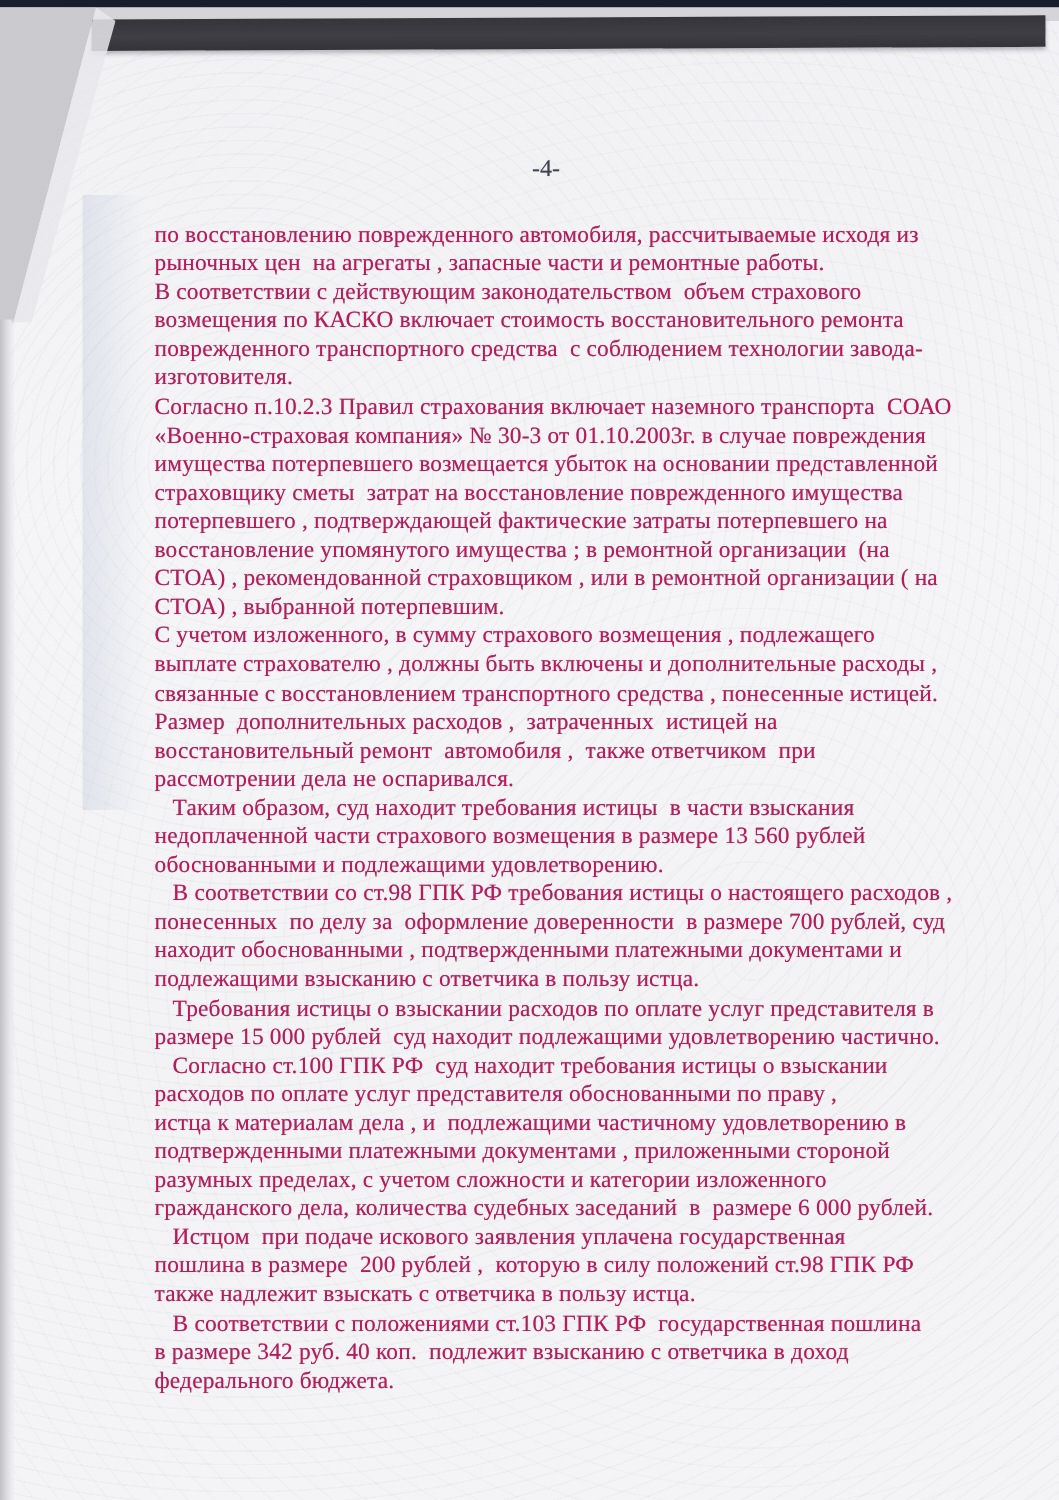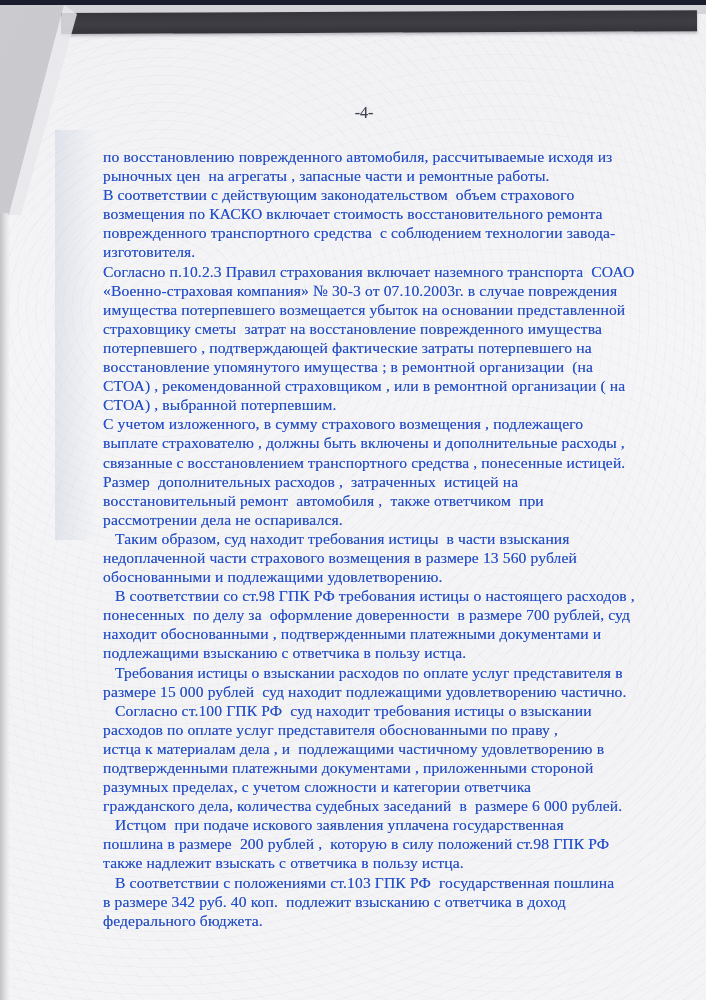--- a/index.html
+++ b/index.html
@@ -55,21 +55,21 @@
     position:absolute;left:55px;top:130px;width:50px;height:410px;pointer-events:none;
     background:linear-gradient(to right,rgba(180,190,212,0.30),rgba(180,190,212,0) 85%);
   }
   .page-number{
     position:absolute;left:336px;top:104px;width:56px;
     text-align:center;font-size:16px;color:#3f4250;
     text-shadow:0 0 0.5px rgba(63,66,80,0.5);
   }
   .text-block{
     position:absolute;left:103px;top:147px;width:580px;
-    font-size:15.6px;line-height:19.1px;color:#1d4ed8;
+    font-size:15.6px;line-height:19.1px;color:#be185d;
     letter-spacing:0.12px;
   }
   .line{
     white-space:pre;min-height:19.1px;
     text-shadow:0 0 0.5px rgba(61,64,78,0.55);
   }
 </style>
 </head>
 <body>
 
@@ -87,21 +87,21 @@
 
   <div class="text-block">
 
   <div class="line">по восстановлению поврежденного автомобиля, рассчитываемые исходя из</div>
       <div class="line">рыночных цен  на агрегаты , запасные части и ремонтные работы.</div>
       <div class="line">В соответствии с действующим законодательством  объем страхового</div>
       <div class="line">возмещения по КАСКО включает стоимость восстановительного ремонта</div>
       <div class="line">поврежденного транспортного средства  с соблюдением технологии завода-</div>
       <div class="line">изготовителя.</div>
       <div class="line">Согласно п.10.2.3 Правил страхования включает наземного транспорта  СОАО</div>
-      <div class="line">«Военно-страховая компания» № 30-3 от 07.10.2003г. в случае повреждения</div>
+      <div class="line">«Военно-страховая компания» № 30-3 от 01.10.2003г. в случае повреждения</div>
       <div class="line">имущества потерпевшего возмещается убыток на основании представленной</div>
       <div class="line">страховщику сметы  затрат на восстановление поврежденного имущества</div>
       <div class="line">потерпевшего , подтверждающей фактические затраты потерпевшего на</div>
       <div class="line">восстановление упомянутого имущества ; в ремонтной организации  (на</div>
       <div class="line">СТОА) , рекомендованной страховщиком , или в ремонтной организации ( на</div>
       <div class="line">СТОА) , выбранной потерпевшим.</div>
       <div class="line">С учетом изложенного, в сумму страхового возмещения , подлежащего</div>
       <div class="line">выплате страхователю , должны быть включены и дополнительные расходы ,</div>
       <div class="line">связанные с восстановлением транспортного средства , понесенные истицей.</div>
       <div class="line">Размер  дополнительных расходов ,  затраченных  истицей на</div>
@@ -113,21 +113,21 @@
       <div class="line">   В соответствии со ст.98 ГПК РФ требования истицы о настоящего расходов ,</div>
       <div class="line">понесенных  по делу за  оформление доверенности  в размере 700 рублей, суд</div>
       <div class="line">находит обоснованными , подтвержденными платежными документами и</div>
       <div class="line">подлежащими взысканию с ответчика в пользу истца.</div>
       <div class="line">   Требования истицы о взыскании расходов по оплате услуг представителя в</div>
       <div class="line">размере 15 000 рублей  суд находит подлежащими удовлетворению частично.</div>
       <div class="line">   Согласно ст.100 ГПК РФ  суд находит требования истицы о взыскании</div>
       <div class="line">расходов по оплате услуг представителя обоснованными по праву ,</div>
       <div class="line">истца к материалам дела , и  подлежащими частичному удовлетворению в</div>
       <div class="line">подтвержденными платежными документами , приложенными стороной</div>
-      <div class="line">разумных пределах, с учетом сложности и категории ответчика</div>
+      <div class="line">разумных пределах, с учетом сложности и категории изложенного</div>
       <div class="line">гражданского дела, количества судебных заседаний  в  размере 6 000 рублей.</div>
       <div class="line">   Истцом  при подаче искового заявления уплачена государственная</div>
       <div class="line">пошлина в размере  200 рублей ,  которую в силу положений ст.98 ГПК РФ</div>
       <div class="line">также надлежит взыскать с ответчика в пользу истца.</div>
       <div class="line">   В соответствии с положениями ст.103 ГПК РФ  государственная пошлина</div>
       <div class="line">в размере 342 руб. 40 коп.  подлежит взысканию с ответчика в доход</div>
       <div class="line">федерального бюджета.</div>
     </div>
 </div>
 

